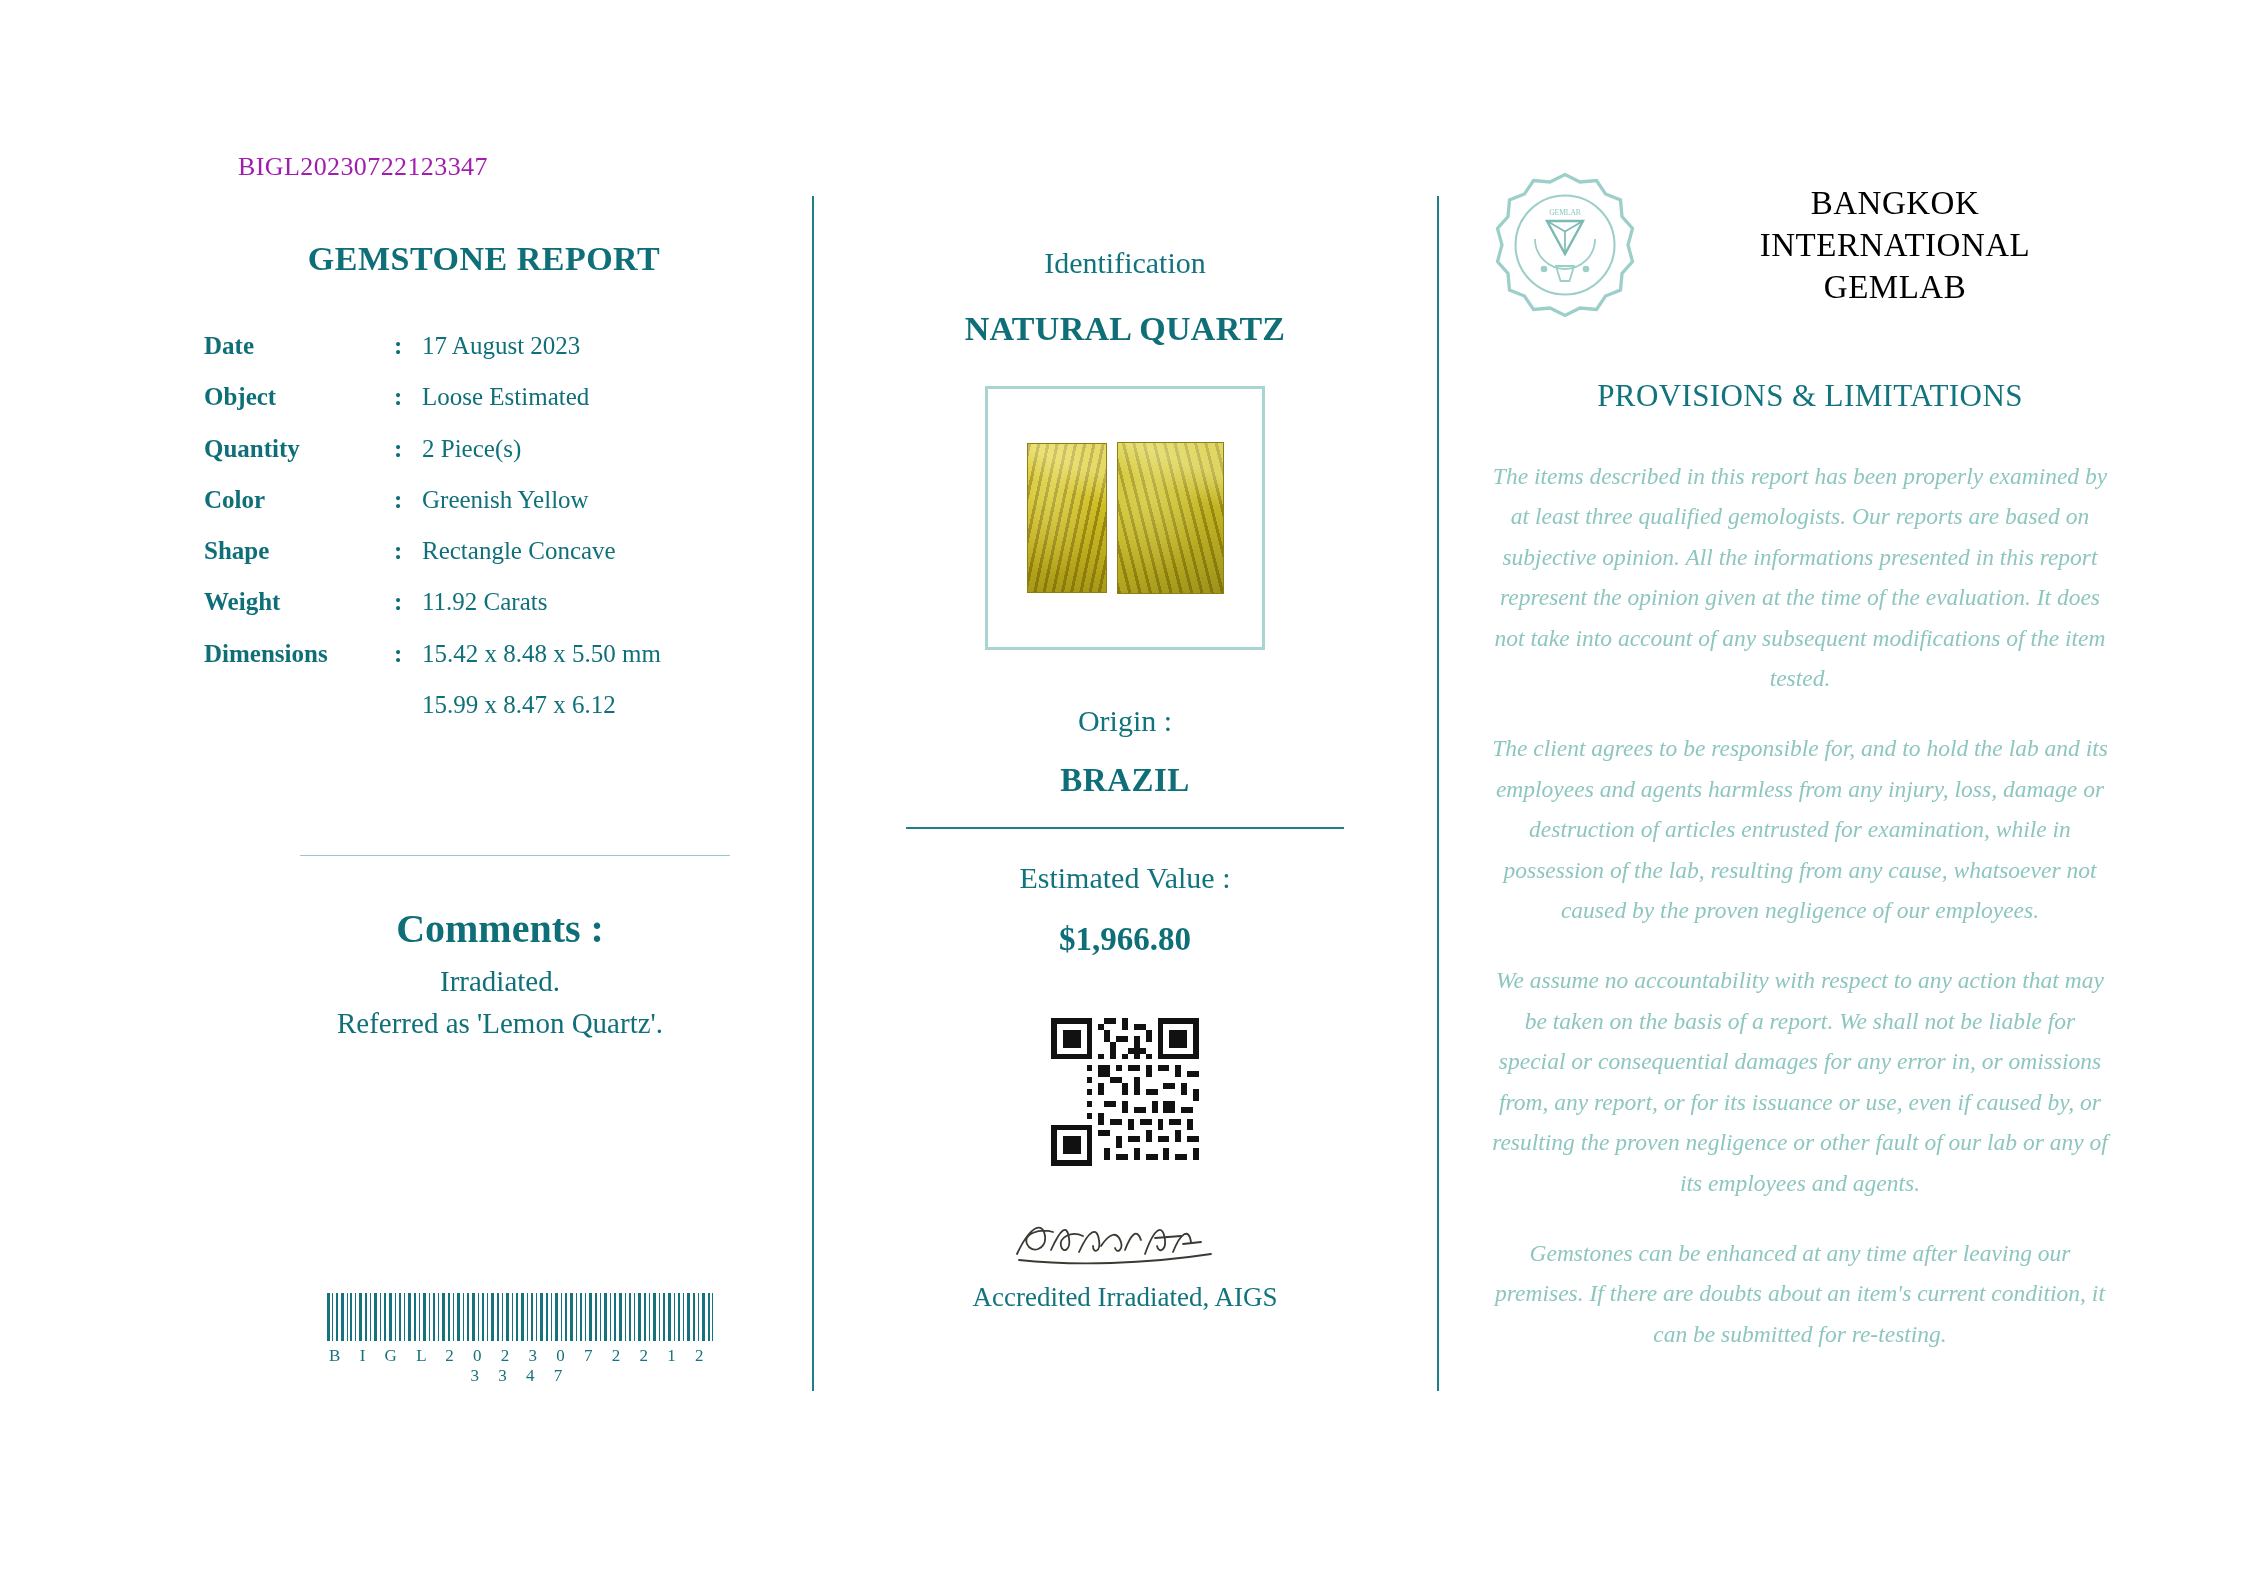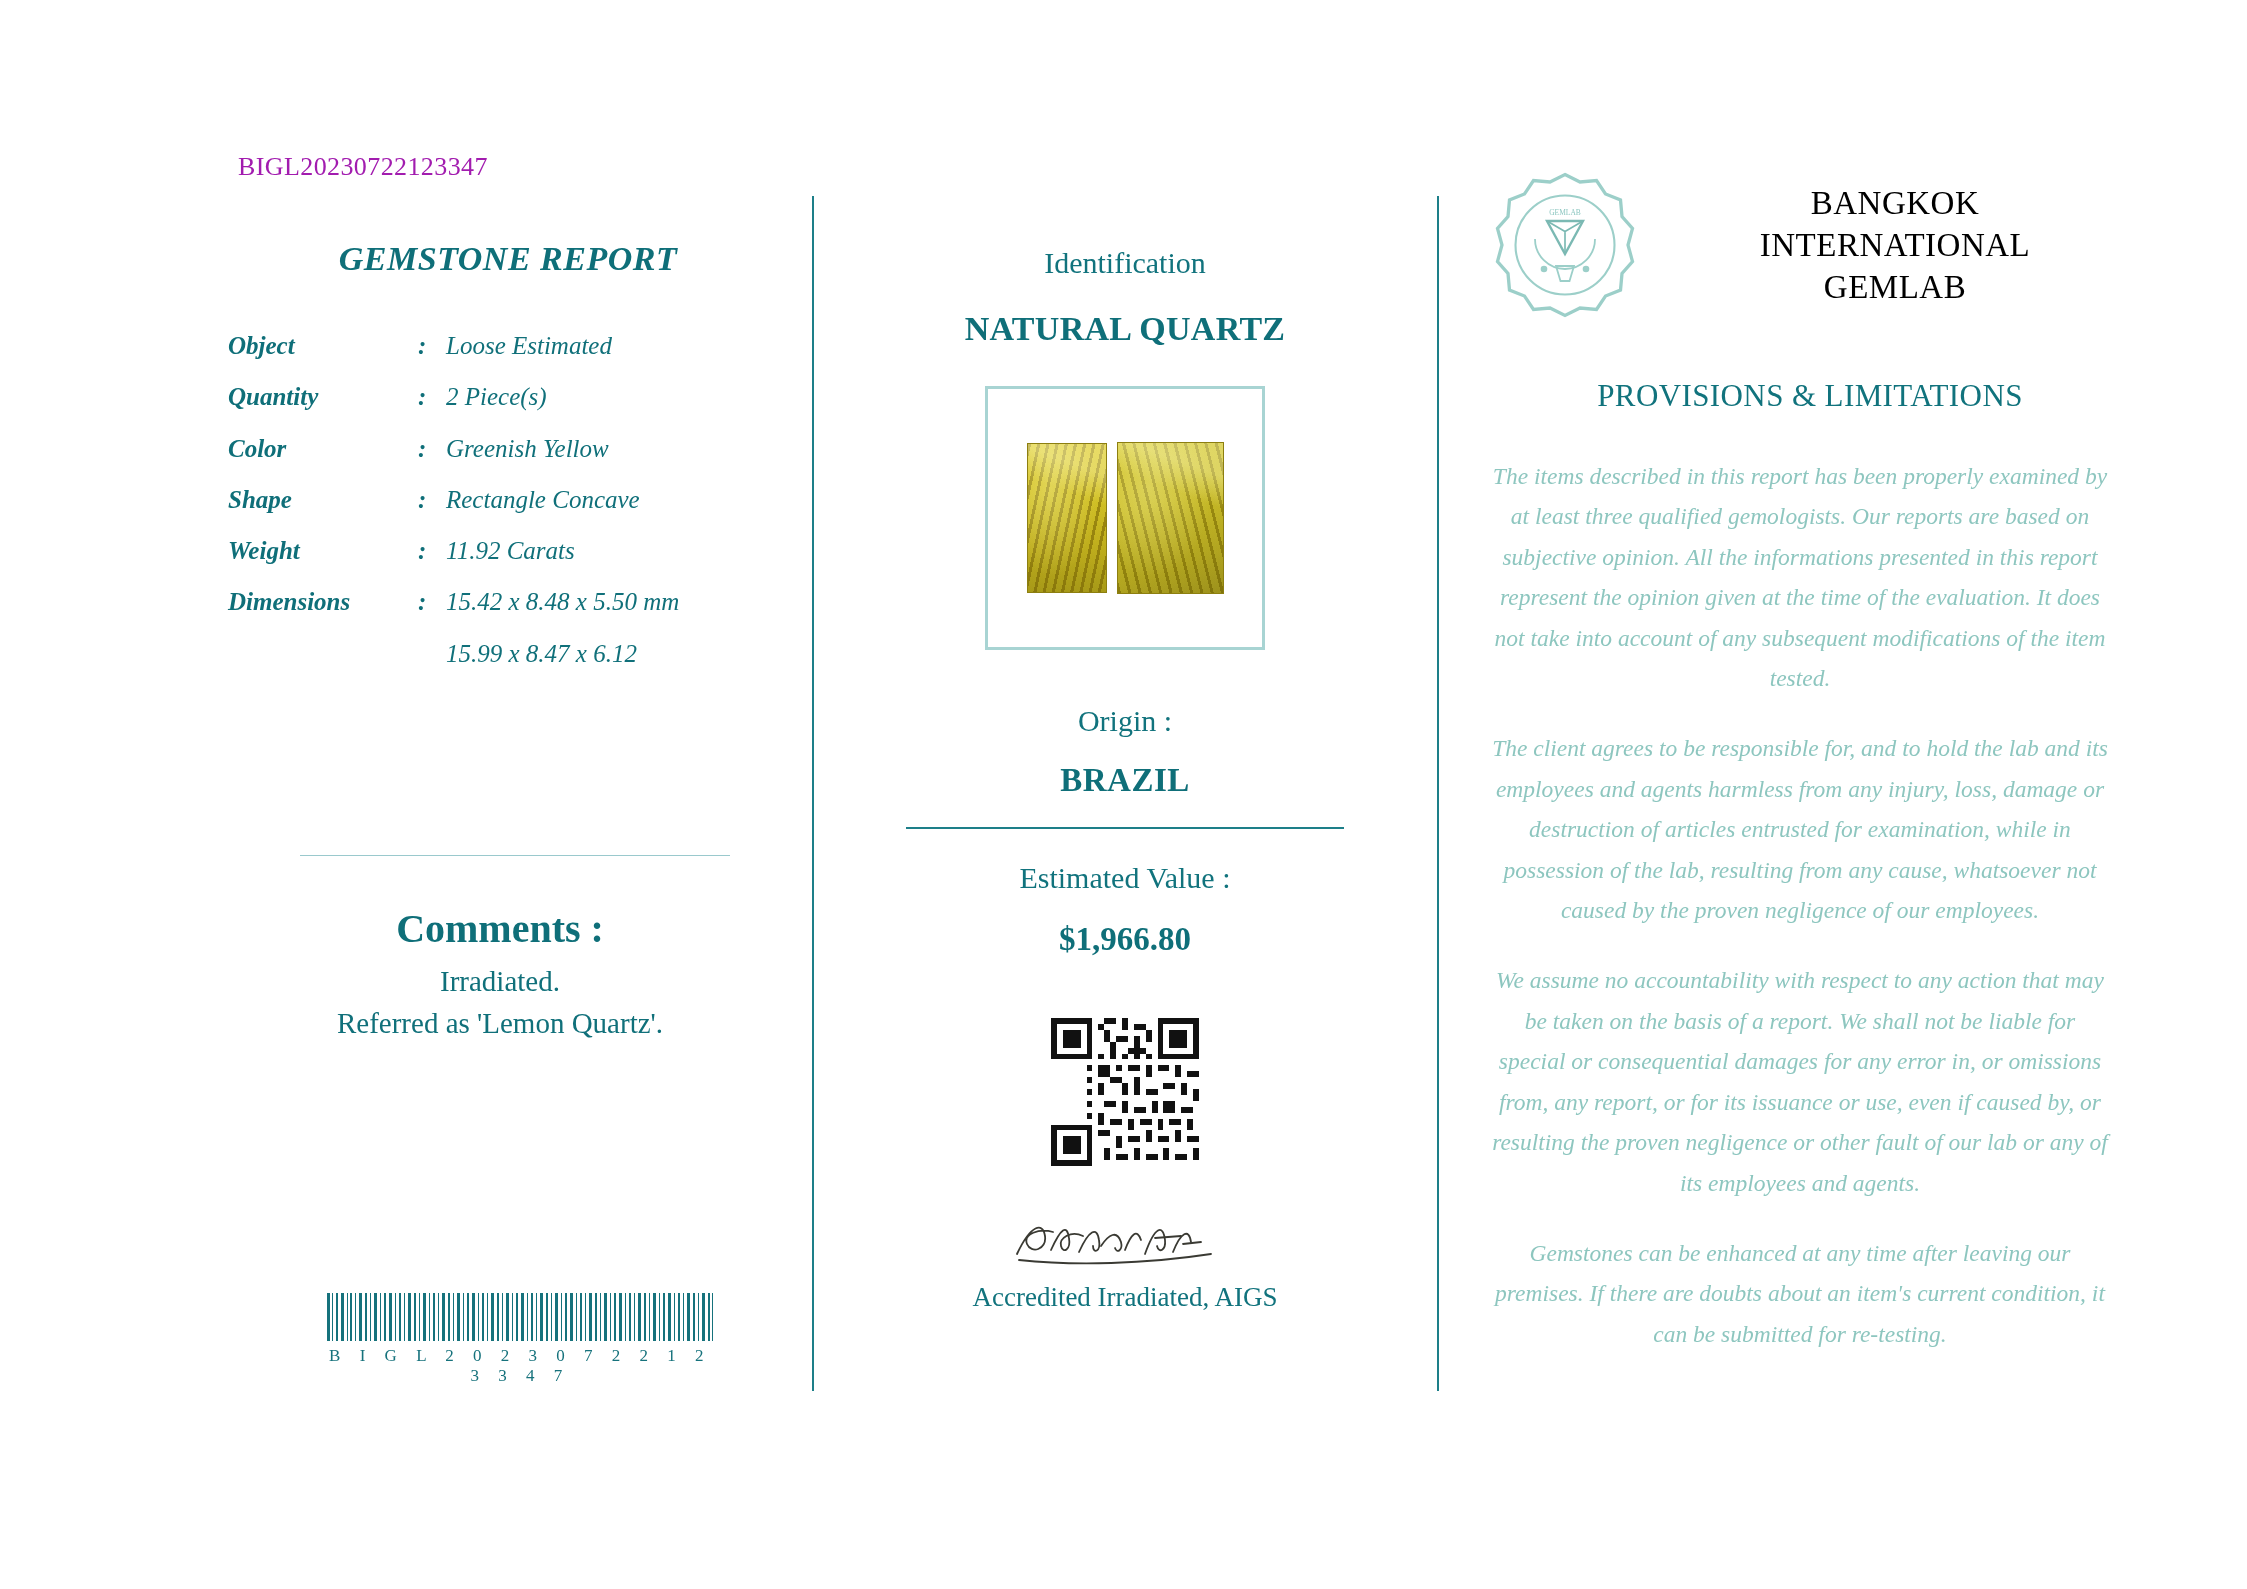--- a/index.html
+++ b/index.html
@@ -41,24 +41,23 @@
     background: #1d7f89;
     top: 196px;
     height: 1195px;
   }
   .vdiv.left  { left: 812px; }
   .vdiv.right { left: 1437px; }
 
   
   .col-left {
     position: absolute;
-    left: 228px;
+    left: 204px;
     top: 240px;
     width: 560px;
-    font-style: italic;
   }
   .title-gemstone {
     text-align: center;
     font-weight: bold;
     font-size: 34px;
     letter-spacing: 0.5px;
     color: #0f6f79;
     margin-bottom: 52px;
   }
   .spec-table {
@@ -305,20 +304,25 @@
   <div class="report-no">BIGL20230722123347</div>
 
   <div class="vdiv left"></div>
   <div class="vdiv right"></div>
 
   <div class="col-left">
     <div class="title-gemstone">GEMSTONE REPORT</div>
 
     <table class="spec-table">
       <tbody>
+          <tr>
+        <td class="spec-label">Date</td>
+        <td class="spec-colon">:</td>
+        <td class="spec-value">17 August 2023</td>
+      </tr>
       <tr>
         <td class="spec-label">Object</td>
         <td class="spec-colon">:</td>
         <td class="spec-value">Loose Estimated</td>
       </tr>
       <tr>
         <td class="spec-label">Quantity</td>
         <td class="spec-colon">:</td>
         <td class="spec-value">2 Piece(s)</td>
       </tr>

